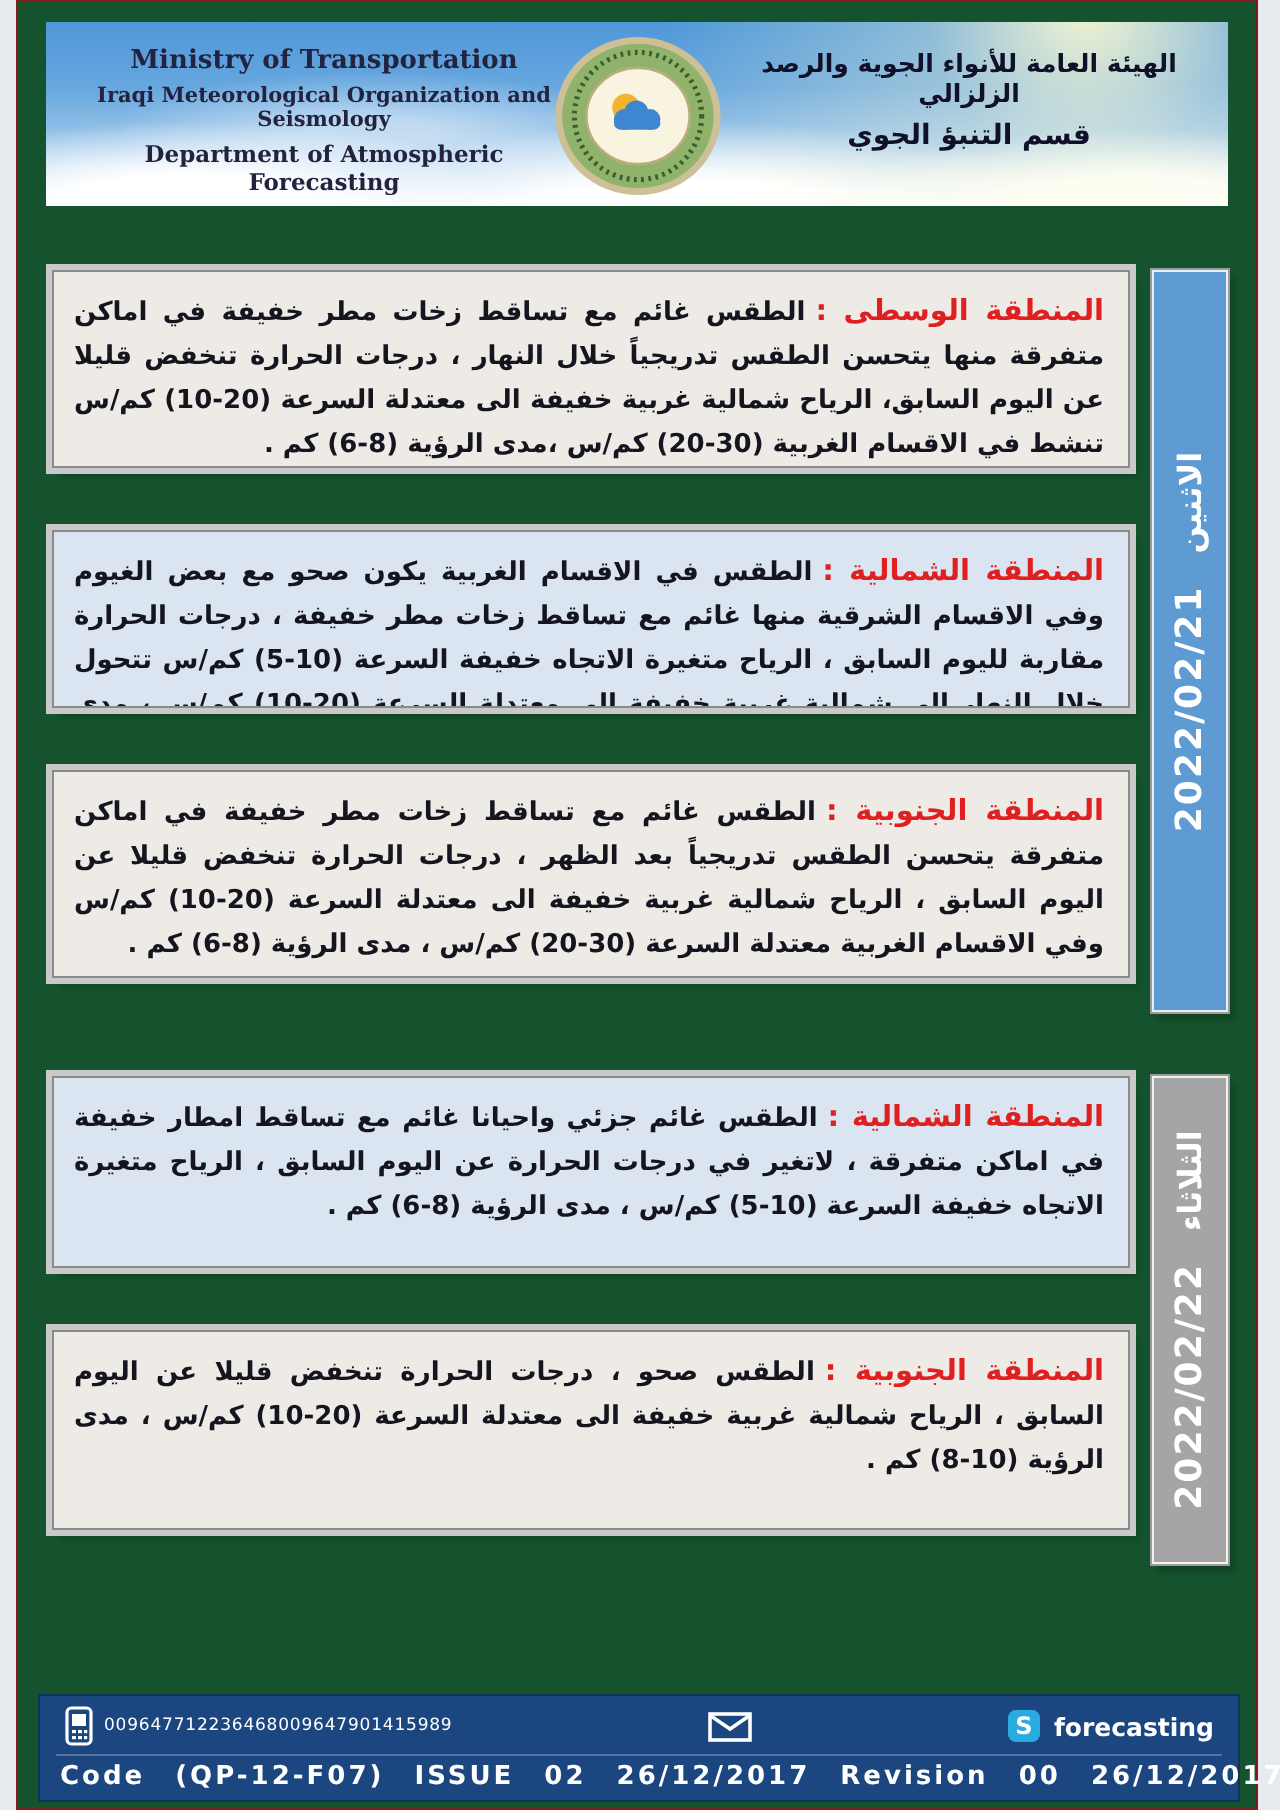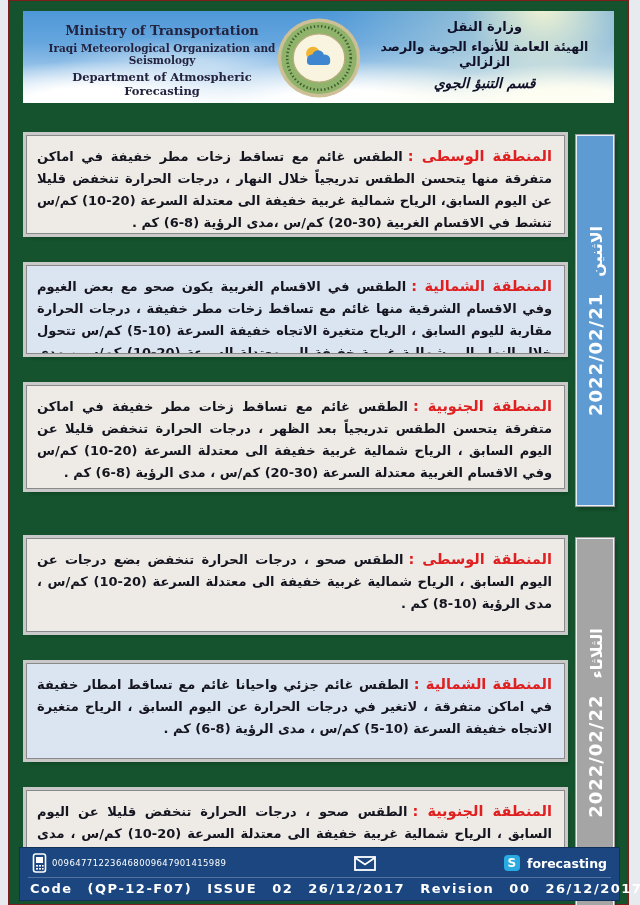--- a/index.html
+++ b/index.html
@@ -45,21 +45,21 @@
   .hdr-left .l3 { font-size: 11.5px; margin-top: 4px; }
   .hdr-right {
     position: absolute; right: 12px; top: 8px; width: 235px;
     text-align: center;
     direction: rtl;
     color: #101028;
     font-weight: bold;
   }
   .hdr-right .a1 { font-size: 13px; }
   .hdr-right .a2 { font-size: 12.5px; margin-top: 5px; }
-  .hdr-right .a3 { font-size: 14px; margin-top: 6px; font-style: italic; }
+  .hdr-right .a3 { font-size: 14px; margin-top: 6px; }
   .logo {
     position: absolute; left: 50%; top: 4px;
     transform: translateX(-50%);
     width: 86px; height: 86px;
   }
 
   
   .content { padding: 0 2px; }
   .day-section { display: flex; align-items: stretch; }
   .day-section.first { margin-top: 28px; }
@@ -177,21 +177,20 @@
         <g fill="#3e86cf">
           <circle cx="42" cy="52" r="6"></circle>
           <circle cx="49" cy="48" r="7"></circle>
           <circle cx="57" cy="52" r="6"></circle>
           <rect x="36" y="50" width="27" height="8" rx="4"></rect>
         </g>
       </svg>
     </div>
 
     <div class="hdr-right">
-      <div class="a1">وزارة النقل</div>
       <div class="a2">الهيئة العامة للأنواء الجوية والرصد الزلزالي</div>
       <div class="a3">قسم التنبؤ الجوي</div>
     </div>
   </div>
 
   <div class="content">
 
     <div class="day-section first">
       <div class="boxes">
         <div class="region-box tone-gray b1">
@@ -213,25 +212,20 @@
       <div class="day-bar bar-monday">
         <div class="bar-text">
           <span class="bar-day-name">الاثنين</span>
           <span class="bar-date">2022/02/21</span>
         </div>
       </div>
     </div>
 
     <div class="day-section second">
       <div class="boxes">
-        <div class="region-box tone-gray b4">
-          <p class="box-text">
-            <span class="region-title">المنطقة الوسطى :</span><span>الطقس صحو ، درجات الحرارة تنخفض بضع درجات عن اليوم السابق ، الرياح شمالية غربية خفيفة الى معتدلة السرعة (20-10) كم/س ، مدى الرؤية (10-8) كم .</span>
-          </p>
-        </div>
         <div class="region-box tone-blue b5">
           <p class="box-text">
             <span class="region-title">المنطقة الشمالية :</span><span>الطقس غائم جزئي واحيانا غائم مع تساقط امطار خفيفة في اماكن متفرقة ، لاتغير في درجات الحرارة عن اليوم السابق ، الرياح متغيرة الاتجاه خفيفة السرعة (10-5) كم/س ، مدى الرؤية (8-6) كم .</span>
           </p>
         </div>
         <div class="region-box tone-gray b6">
           <p class="box-text">
             <span class="region-title">المنطقة الجنوبية :</span><span>الطقس صحو ، درجات الحرارة تنخفض قليلا عن اليوم السابق ، الرياح  شمالية غربية خفيفة الى معتدلة السرعة (20-10) كم/س ، مدى الرؤية (10-8) كم .</span>
           </p>
         </div>

